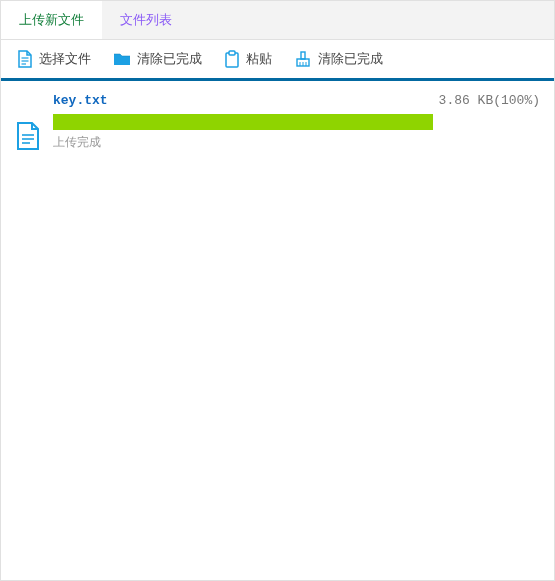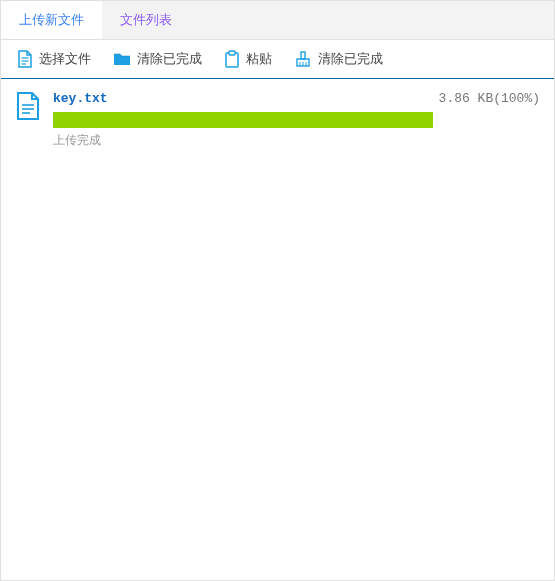--- a/index.html
+++ b/index.html
@@ -23,46 +23,46 @@
     background: #f3f3f3;
     border-bottom: 1px solid #e0e0e0;
   }
   .tab {
     padding: 10px 18px;
     cursor: pointer;
     color: #8b5cf6;
   }
   .tab.active {
     background: #fff;
-    color: #3b82f6;
+    color: #15803d;
   }
   .toolbar {
     display: flex;
     align-items: center;
     gap: 22px;
     padding: 10px 16px;
-    border-bottom: 1px solid #0369a1;
+    border-bottom: 3px solid #0369a1;
   }
   .tb-item {
     display: flex;
     align-items: center;
     gap: 6px;
     cursor: pointer;
     color: #444;
   }
   .tb-item svg { display: block; }
   .content {
     flex: 1;
     overflow-y: auto;
     padding: 12px 14px;
     position: relative;
   }
   .file-row {
     display: flex;
-    align-items: flex-start;
+    align-items: flex-end;
     gap: 12px;
   }
   .file-icon svg { display: block; }
   .file-body { flex: 1; }
   .file-header {
     display: flex;
     justify-content: space-between;
     align-items: baseline;
     font-family: Consolas, "Courier New", monospace;
     font-size: 13px;

